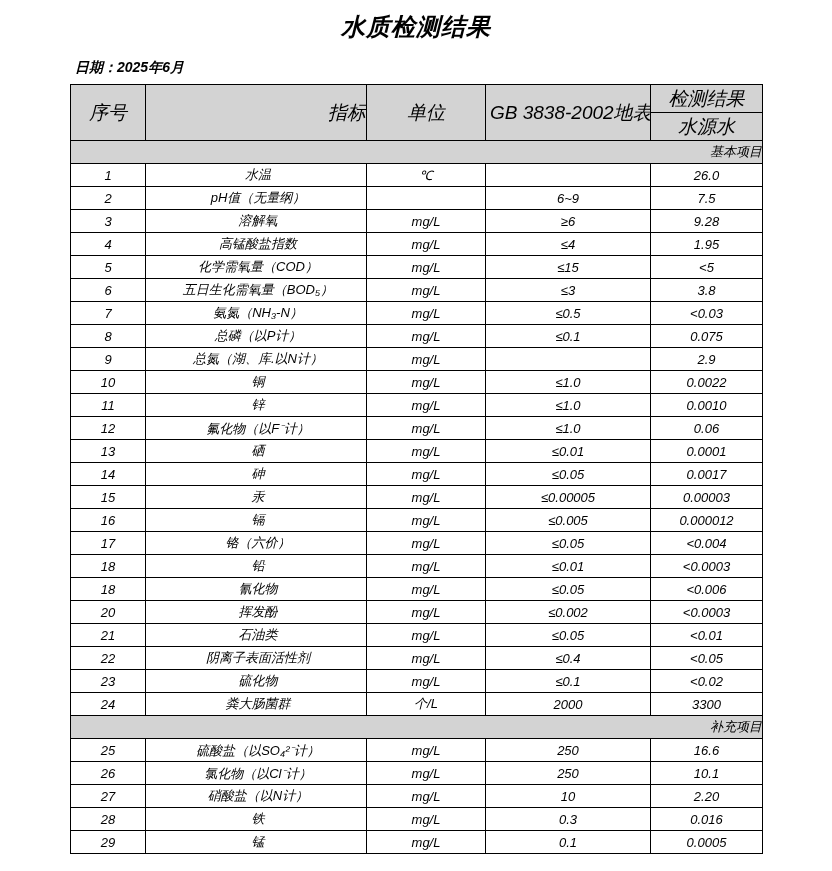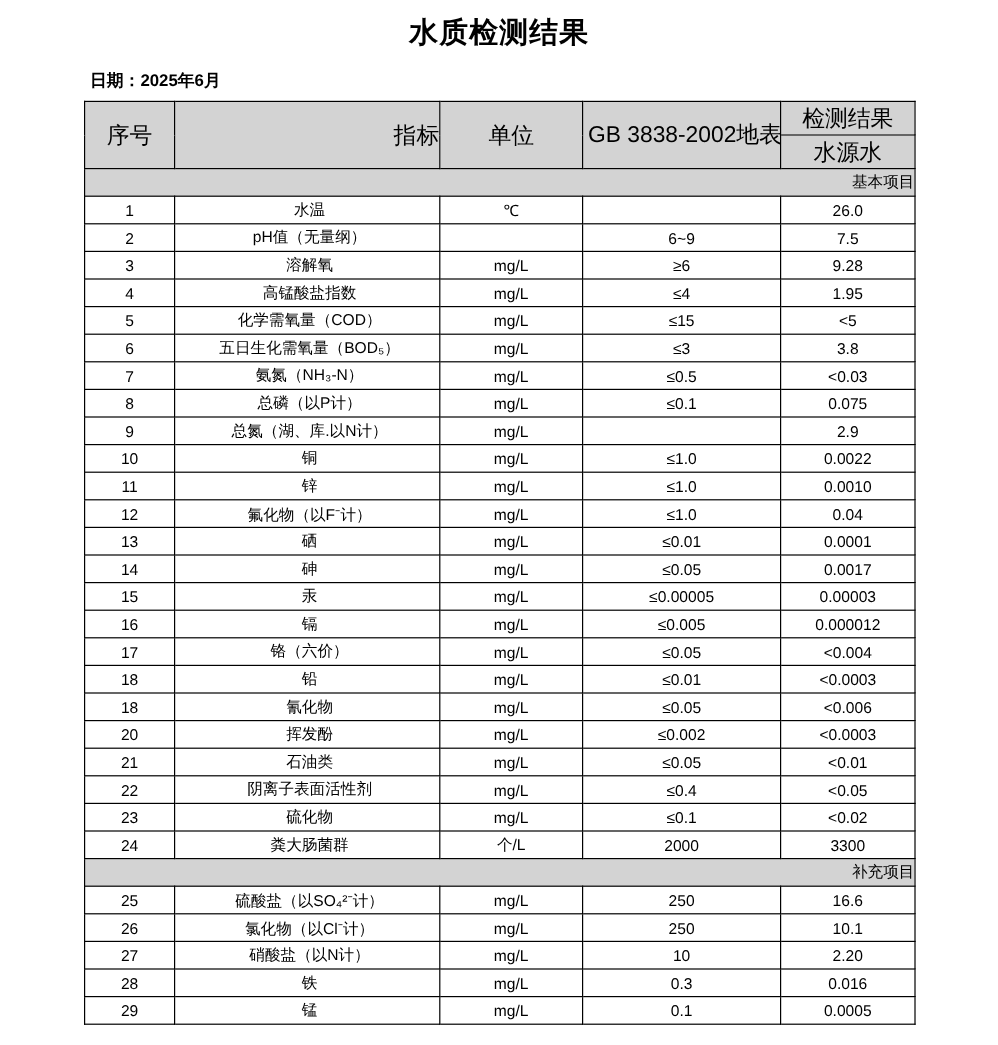--- a/index.html
+++ b/index.html
@@ -2,21 +2,21 @@
 <html><head>
 <meta charset="utf-8">
 <style>
   * { margin: 0; padding: 0; box-sizing: border-box; }
   html, body {
     width: 832px; height: 871px;
     background: #ffffff;
     font-family: "Liberation Sans", sans-serif;
     color: #000000;
   }
-  .page { width: 832px; height: 871px; overflow: hidden; }
+  .page { width: 832px; height: 871px; overflow: hidden; font-style: italic; }
   .title {
     text-align: center;
     font-size: 24px;
     font-weight: bold;
     padding-top: 11px;
     letter-spacing: 1px;
   }
   .date-line {
     margin: 16px 0 7px 75px;
     font-size: 14px;
@@ -174,21 +174,21 @@
     <td class="cell-unit">mg/L</td>
     <td class="cell-standard">≤1.0</td>
     <td class="cell-result">0.0010</td>
   </tr>
 
   <tr>
     <td class="cell-seq">12</td>
     <td class="cell-indicator">氟化物（以F⁻计）</td>
     <td class="cell-unit">mg/L</td>
     <td class="cell-standard">≤1.0</td>
-    <td class="cell-result">0.04</td>
+    <td class="cell-result">0.06</td>
   </tr>
 
   <tr>
     <td class="cell-seq">13</td>
     <td class="cell-indicator">硒</td>
     <td class="cell-unit">mg/L</td>
     <td class="cell-standard">≤0.01</td>
     <td class="cell-result">0.0001</td>
   </tr>
 

